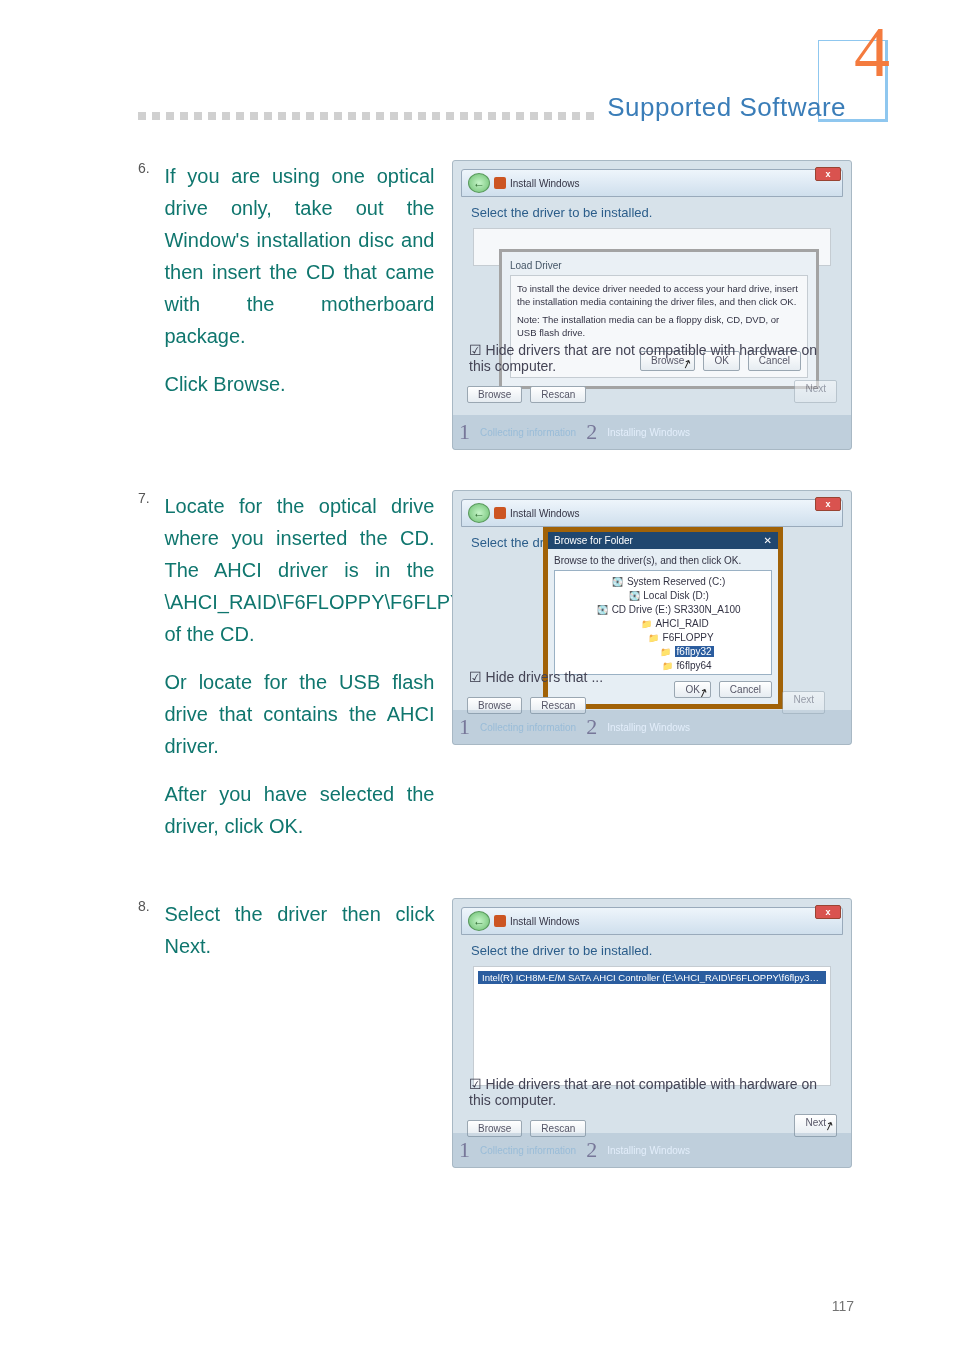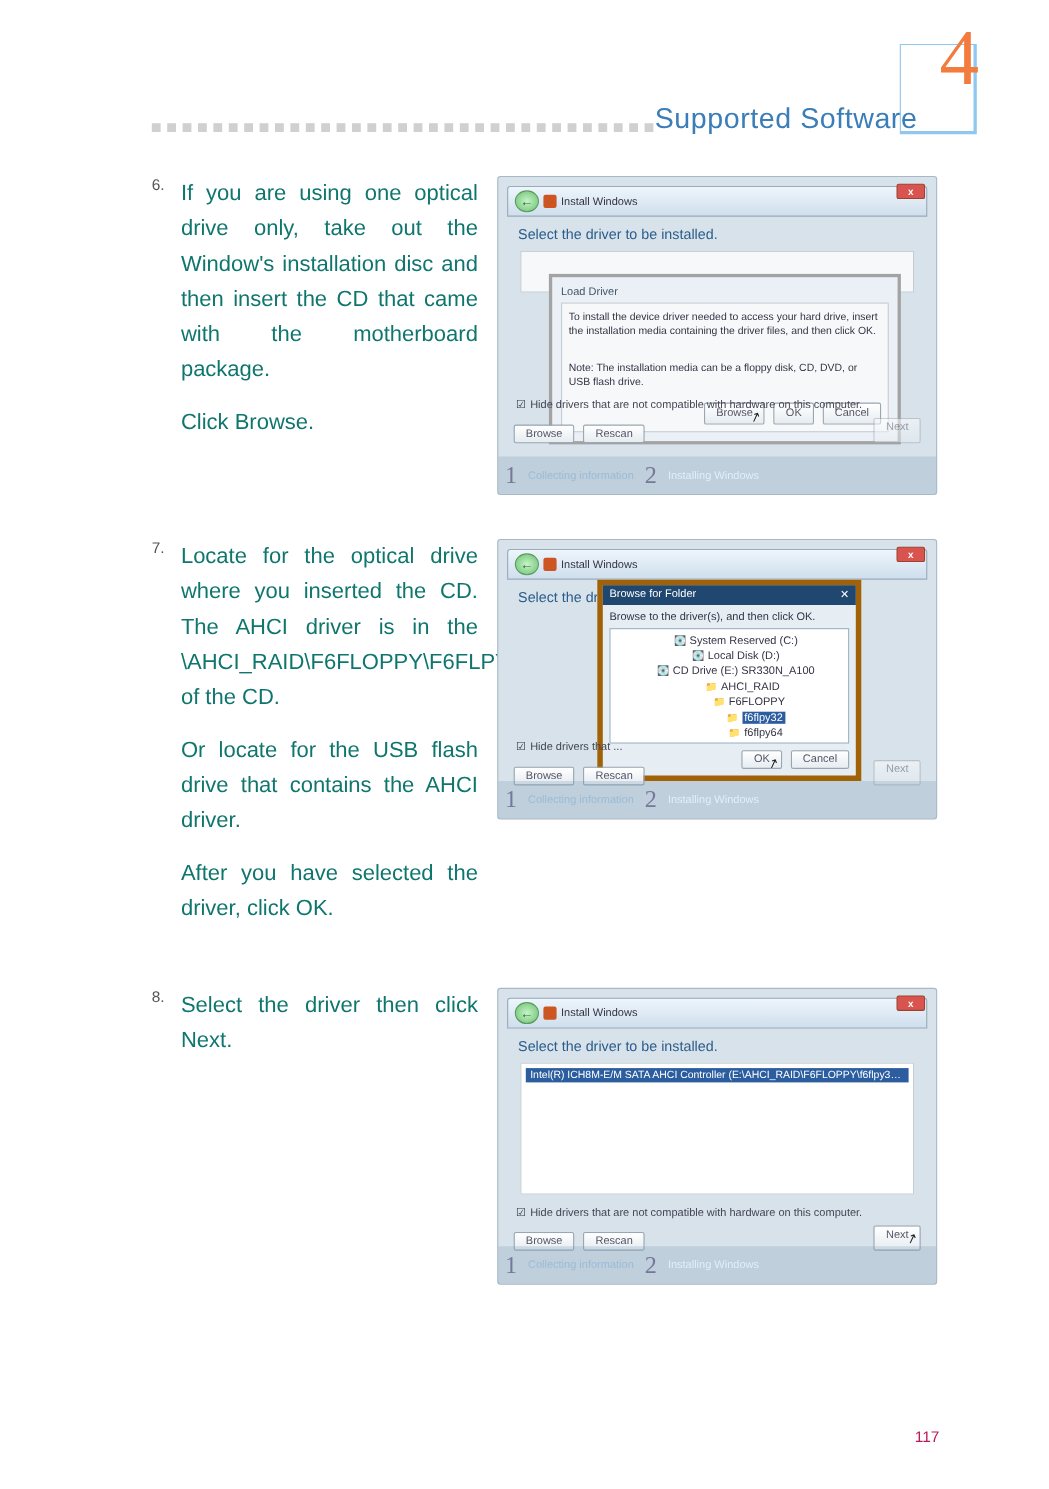--- a/index.html
+++ b/index.html
@@ -3,21 +3,21 @@
 <meta charset="utf-8">
 <style>
   * { box-sizing: border-box; margin: 0; padding: 0; }
   html, body { width: 954px; height: 1354px; background: #fff; font-family: Verdana, Geneva, sans-serif; color: #555; }
   .page { width: 954px; height: 1354px; position: relative; padding: 60px 100px 40px 140px; }
 
   
   .header-line { position: absolute; top: 112px; left: 0; width: 954px; height: 0; }
   .dashes { position: absolute; left: 138px; top: 0; display: flex; gap: 6px; }
   .dashes span { width: 8px; height: 8px; background: #d0d0d0; display: inline-block; }
-  .header-title { position: absolute; right: 120px; top: -20px; font-size: 26px; color: #3a7db8; font-weight: 400; letter-spacing: .5px; }
+  .header-title { position: absolute; right: 108px; top: -20px; font-size: 26px; color: #3a7db8; font-weight: 400; letter-spacing: .5px; }
 
   .chapter-badge { position: absolute; top: 40px; right: 56px; width: 80px; height: 84px; }
   .chapter-badge .box { width: 70px; height: 82px; border: 1px solid #8fc7ef; background:#fff; position: relative; border-right-width:3px; border-bottom-width:3px; }
   .chapter-badge .num { position: absolute; top: -24px; right: 8px; font-size: 72px; font-weight: 300; color: #f47b3e; font-family: Georgia, serif; line-height:1; }
 
   
   .content { position: absolute; top: 160px; left: 138px; width: 716px; }
   .step-row { display: flex; align-items: flex-start; gap: 14px; margin-bottom: 40px; }
   .step-left { width: 300px; flex: 0 0 300px; }
   .step-right { width: 400px; flex: 0 0 400px; }
@@ -29,21 +29,21 @@
   
   .panel { background: #d7e2ea; border: 1px solid #a8b8c4; border-radius: 3px; padding: 8px; position: relative; font-size: 10px; color: #334; }
   .panel .titlebar { background: linear-gradient(#eef5fb,#cfdfed); border: 1px solid #9ab; border-radius: 3px 3px 0 0; padding: 3px 6px; font-size: 10px; display:flex; align-items:center; gap:4px;}
   .panel .closebtn { position:absolute; top:6px; right:10px; width:26px; height:14px; background:#d9534f; border:1px solid #943; border-radius:2px; display:flex; align-items:center; justify-content:center; color:#fff; font-size:9px; font-weight:bold;}
   .panel .heading { color:#2b5d8a; font-size: 13px; padding: 8px 10px 2px; }
   .inner-white { background:#f6f8fa; border:1px solid #c5ccd2; margin:6px 12px 8px; padding:10px; }
   .inner-frame { border:3px solid #a3a3a3; background:#eaf0f5; padding:8px; }
   .small-btn { display:inline-block; padding:2px 10px; font-size:10px; border:1px solid #9aa7b2; background:linear-gradient(#fff,#e6ecf1); border-radius:2px; color:#556;}
   .btnrow { display:flex; gap:8px; justify-content:flex-end; margin-top:12px; }
   .btnrow-left { display:flex; gap:8px; margin-top:6px;}
-  .checkbox-line { font-size:10px; color:#445; padding: 2px 12px 6px 16px; }
+  .checkbox-line { font-size:14px; color:#445; padding: 2px 12px 6px 16px; }
   .checkbox-line::before { content:"☑"; margin-right:4px; color:#334;}
   .wizard-footer { display:flex; align-items:center; gap:10px; margin-top:8px; padding:4px 6px; background: rgba(120,150,180,.25);}
   .wizard-step { font-size:22px; color:#779; font-family:Georgia,serif;}
   .wizard-label { color:#99bcd8; font-size:10px;}
   .wizard-label.active{ color:#e3eefb; }
   .arrow-back { width:22px; height:20px; border-radius:50%; background:radial-gradient(#c5f4c8,#6bbf70); border:1px solid #5a9a5e; display:inline-flex; align-items:center; justify-content:center; font-size:12px; color:#2f6b33;}
 
   
   .browse-dialog { position:absolute; left:90px; top:36px; width:240px; background:#e6eef4; border:5px solid #a16207; }
   .browse-dialog .dlg-title { background:#20476f; color:#fff; font-size:10px; padding:3px 6px; display:flex; justify-content:space-between;}
@@ -51,21 +51,21 @@
   .tree { background:#fff; border:1px solid #9ab1c4; height:105px; padding:4px 8px; font-size:10px; line-height:1.4; overflow:hidden; margin-top:4px;text-align:center;}
   .tree .node { white-space:nowrap; }
   .tree .i1 { padding-left:12px;} .tree .i2{padding-left:24px;} .tree .i3{padding-left:36px;} .tree .i4{padding-left:48px;}
   .tree .sel { background:#2b5d9f; color:#fff; padding:0 2px;}
   .folder-ico::before{content:"📁"; font-size:9px; margin-right:3px;}
   .drive-ico::before{content:"💽"; font-size:9px; margin-right:3px;}
 
   .driver-list { background:#fff; border:1px solid #c5ccd2; margin:6px 12px; height:120px; padding:4px;}
   .driver-list .sel-row { background:#2b5d9f; color:#fff; font-size:9.5px; padding:1px 4px; white-space:nowrap; overflow:hidden; text-overflow:ellipsis;}
 
-  .page-num { position:absolute; bottom:40px; right:100px; font-size:14px; color:#be185d;margin-left:13px;}
+  .page-num { position:absolute; bottom:40px; right:100px; font-size:14px; color:#737373;margin-left:13px;}
 
   .fb-ico{ width:12px; height:12px; background:#c52; border-radius:2px; display:inline-block;}
   .cursor::after{ content:"↖"; position:absolute; margin-left:-2px; margin-top:2px; transform:scaleX(-1) rotate(20deg); color:#222; font-size:12px; text-shadow:0 0 1px #fff;}
 </style>
 </head>
 <body>
 
 <div class="page">
 
   <div class="chapter-badge">
@@ -131,21 +131,21 @@
           </div>
           <div class="closebtn">x</div>
           <div class="heading">Select the driver to be installed.</div>
           <div class="inner-white" style="height:38px;"></div>
 
           <div style="position:absolute; left:46px; top:88px; width:320px;">
             <div class="inner-frame">
               <div style="font-size:10px; color:#456; margin-bottom:4px;">Load Driver</div>
               <div style="background:#f6f8fa; border:1px solid #c5ccd2; padding:6px; font-size:9.5px; line-height:1.4;">
                 <div>To install the device driver needed to access your hard drive, insert the installation media containing the driver files, and then click OK.</div>
-                <div style="margin-top:19px;">Note: The installation media can be a floppy disk, CD, DVD, or USB flash drive.</div>
+                <div style="margin-top:4px;">Note: The installation media can be a floppy disk, CD, DVD, or USB flash drive.</div>
                 <div class="btnrow">
                   <span class="small-btn cursor">Browse</span>
                   <span class="small-btn">OK</span>
                   <span class="small-btn">Cancel</span>
                 </div>
               </div>
             </div>
           </div>
 
           <div style="position:absolute; bottom:46px; left:0; right:0;">
@@ -205,21 +205,21 @@
                 <div class="node i3 folder-ico">IAA_CD</div>
 
               </div>
               <div class="btnrow" style="margin-top:6px;">
                 <span class="small-btn cursor">OK</span>
                 <span class="small-btn">Cancel</span>
               </div>
             </div>
           </div>
 
-          <div style="position:absolute; bottom:30px; left:0; right:0;">
+          <div style="position:absolute; bottom:30px; left:0; right:12px;">
             <div class="checkbox-line">Hide drivers that ...</div>
             <div style="display:flex; justify-content:space-between; padding:0 14px;">
               <div class="btnrow-left">
                 <span class="small-btn">Browse</span>
                 <span class="small-btn">Rescan</span>
               </div>
               <span class="small-btn" style="opacity:.5">Next</span>
             </div>
           </div>
           <div class="wizard-footer" style="position:absolute; bottom:0; left:0; right:0;">

